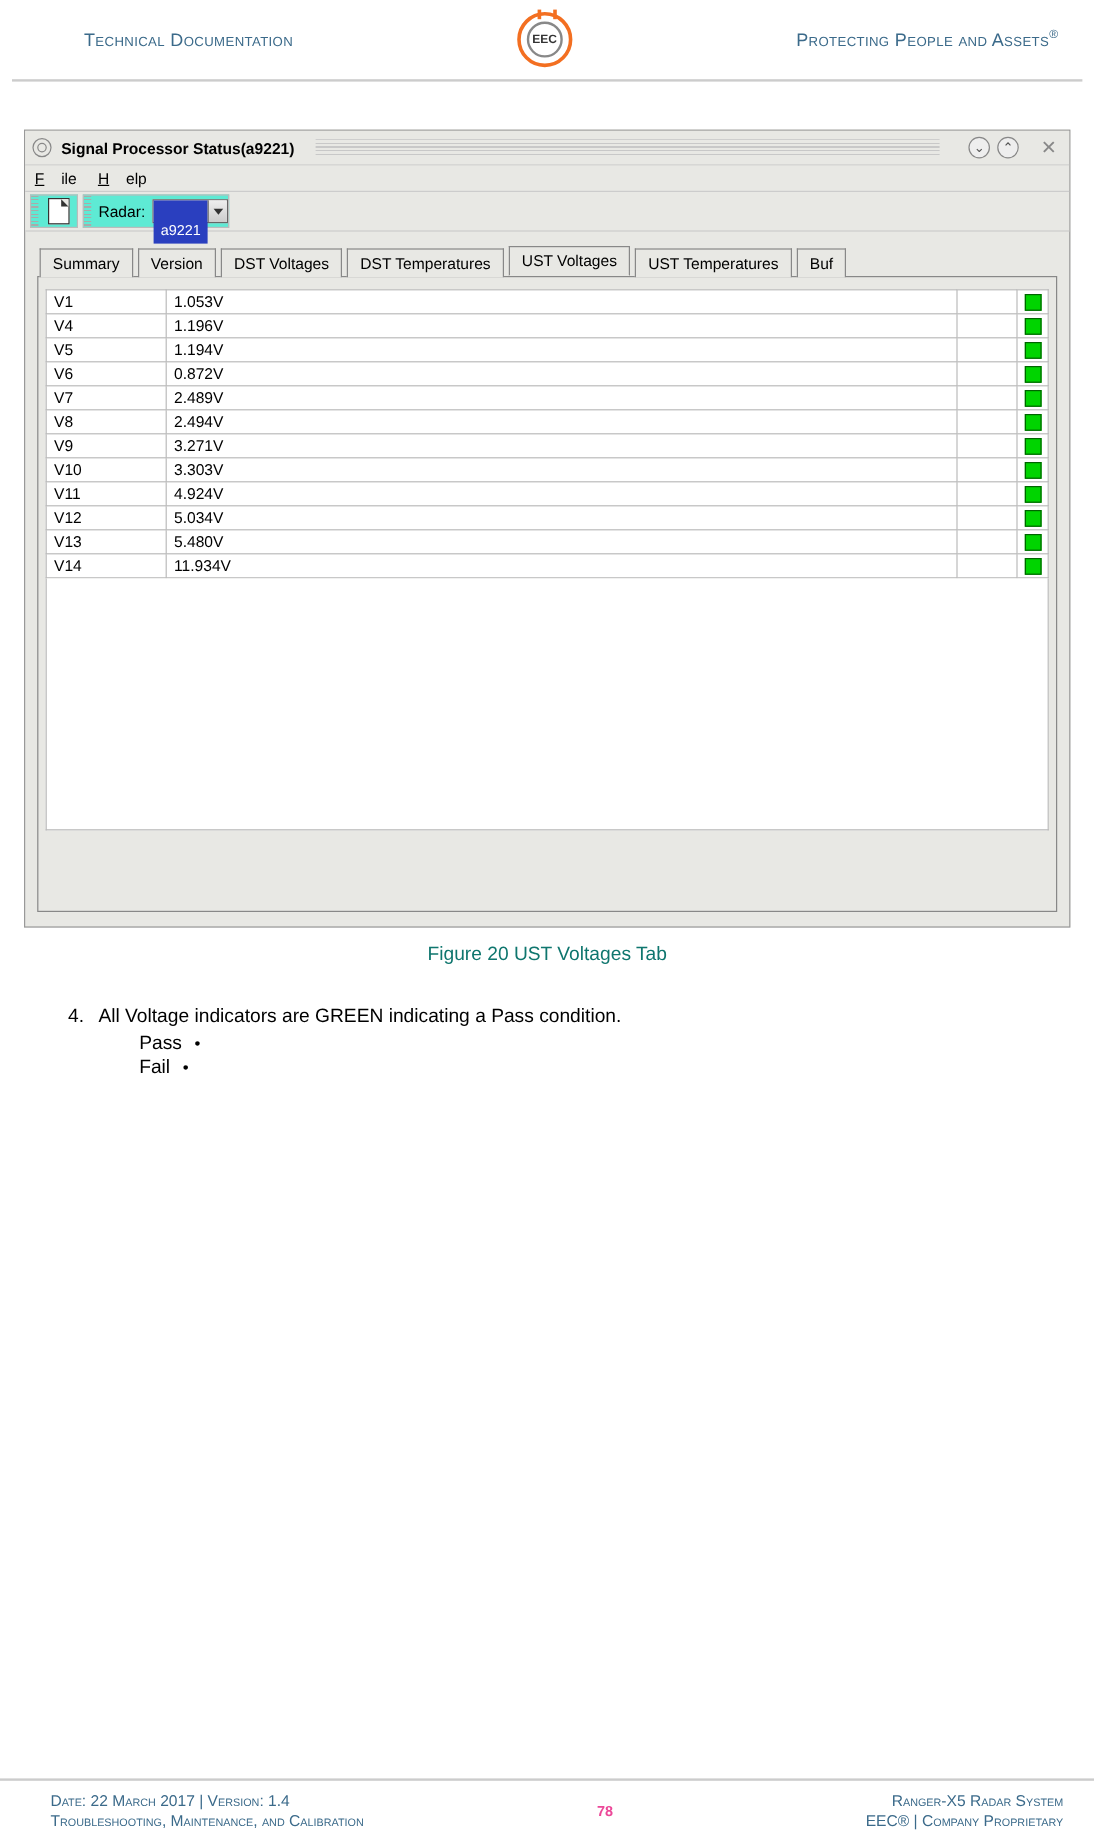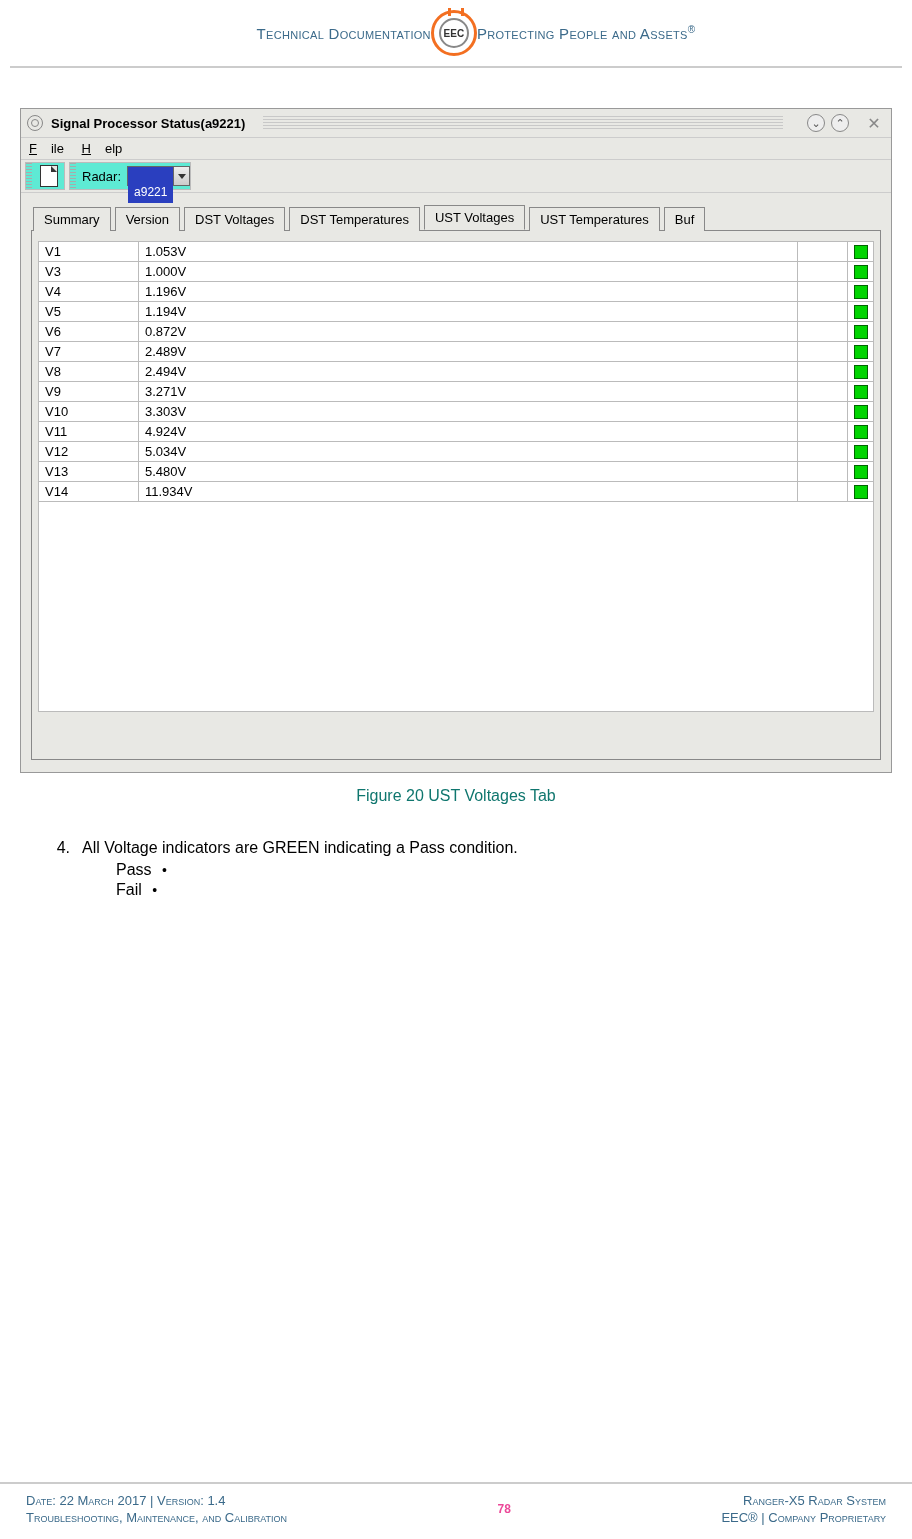--- a/index.html
+++ b/index.html
@@ -13,21 +13,21 @@
   }
   .page {
     padding: 0 10px;
     min-height: 1539px;
     position: relative;
   }
   
   .doc-header {
     display: flex;
     align-items: center;
-    justify-content: center;
+    justify-content: space-between;
     padding: 10px 20px 10px 60px;
     border-bottom: 2px solid #ccc;
   }
   .hdr-left, .hdr-right {
     font-variant: small-caps;
     color: #3b6a8a;
     font-size: 15px;
     letter-spacing: 0.3px;
   }
   .hdr-right sup { font-size: 10px; }
@@ -199,21 +199,21 @@
   .pf-row { margin-left:76px; font-size:16px; margin-top:2px; }
   .pf-row .dot { margin-left:6px; font-size:14px; }
   
   .doc-footer {
     position:absolute; bottom:12px; left:0; right:0;
     border-top:2px solid #ccc;
     padding:8px 26px 0 26px;
     display:flex; justify-content:space-between; align-items:center;
   }
   .ft-left, .ft-right {
-    font-variant: small-caps; color:#3b6a8a; font-size:13px; line-height:1.35;
+    font-variant: small-caps; color:#3b6a8a; font-size:13px; line-height:1.35;margin-left:16px;
   }
   .ft-left { text-align:left; }
   .ft-right { text-align:right; }
   .ft-page {
     color:#ec4899; font-weight:bold; font-size:12px;
   }
 </style>
 </head>
 <body>
 
@@ -272,26 +272,20 @@
     <div class="tab-panel">
       <table class="v-table">
         <tbody id="vtbody">
             <tr>
               <td class="col1">V1</td>
               <td class="col2">1.053V</td>
               <td class="col3"></td>
               <td class="col4"><span class="status-sq" style="background:#00d400"></span></td>
             </tr>
             <tr>
-              <td class="col1">V3</td>
-              <td class="col2">1.000V</td>
-              <td class="col3"></td>
-              <td class="col4"><span class="status-sq" style="background:#00d400"></span></td>
-            </tr>
-            <tr>
               <td class="col1">V4</td>
               <td class="col2">1.196V</td>
               <td class="col3"></td>
               <td class="col4"><span class="status-sq" style="background:#00d400"></span></td>
             </tr>
             <tr>
               <td class="col1">V5</td>
               <td class="col2">1.194V</td>
               <td class="col3"></td>
               <td class="col4"><span class="status-sq" style="background:#00d400"></span></td>

